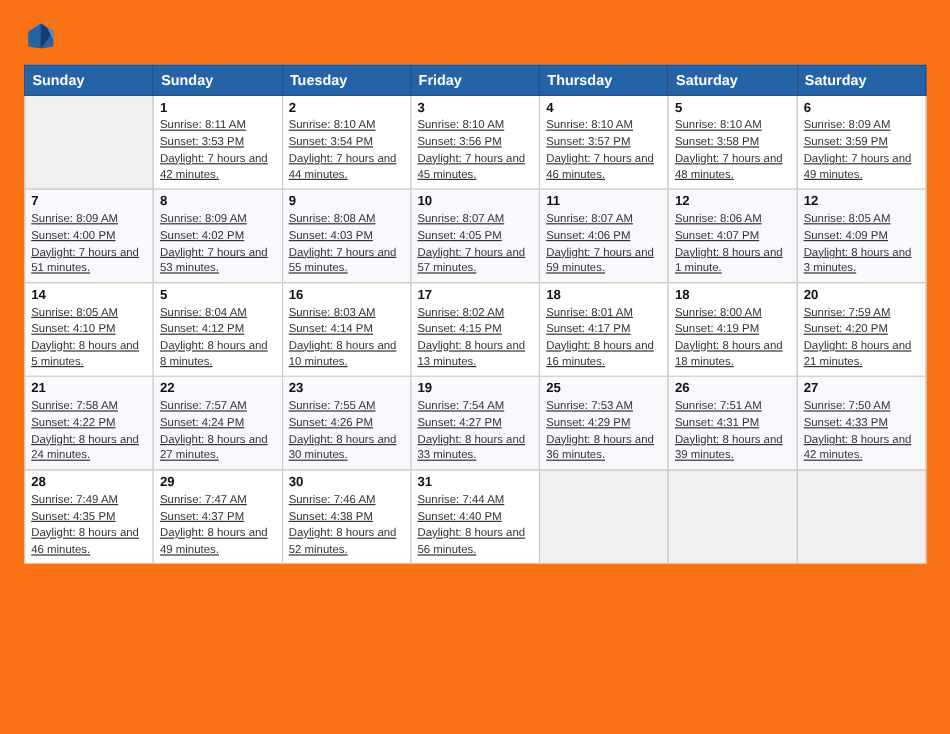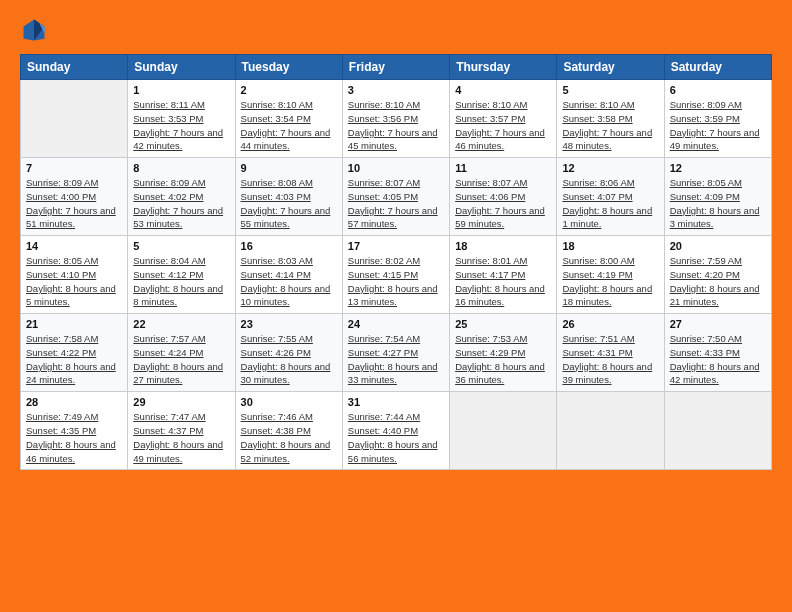--- a/index.html
+++ b/index.html
@@ -317,21 +317,21 @@
       </td>
           <td>
         <div class="day-num">23</div>
         <div class="day-detail">
           Sunrise: 7:55 AM<br>
           Sunset: 4:26 PM<br>
           Daylight: 8 hours and 30 minutes.
         </div>
       </td>
           <td>
-        <div class="day-num">24</div>
+        <div class="day-num">19</div>
         <div class="day-detail">
           Sunrise: 7:54 AM<br>
           Sunset: 4:27 PM<br>
           Daylight: 8 hours and 33 minutes.
         </div>
       </td>
           <td>
         <div class="day-num">25</div>
         <div class="day-detail">
           Sunrise: 7:53 AM<br>

